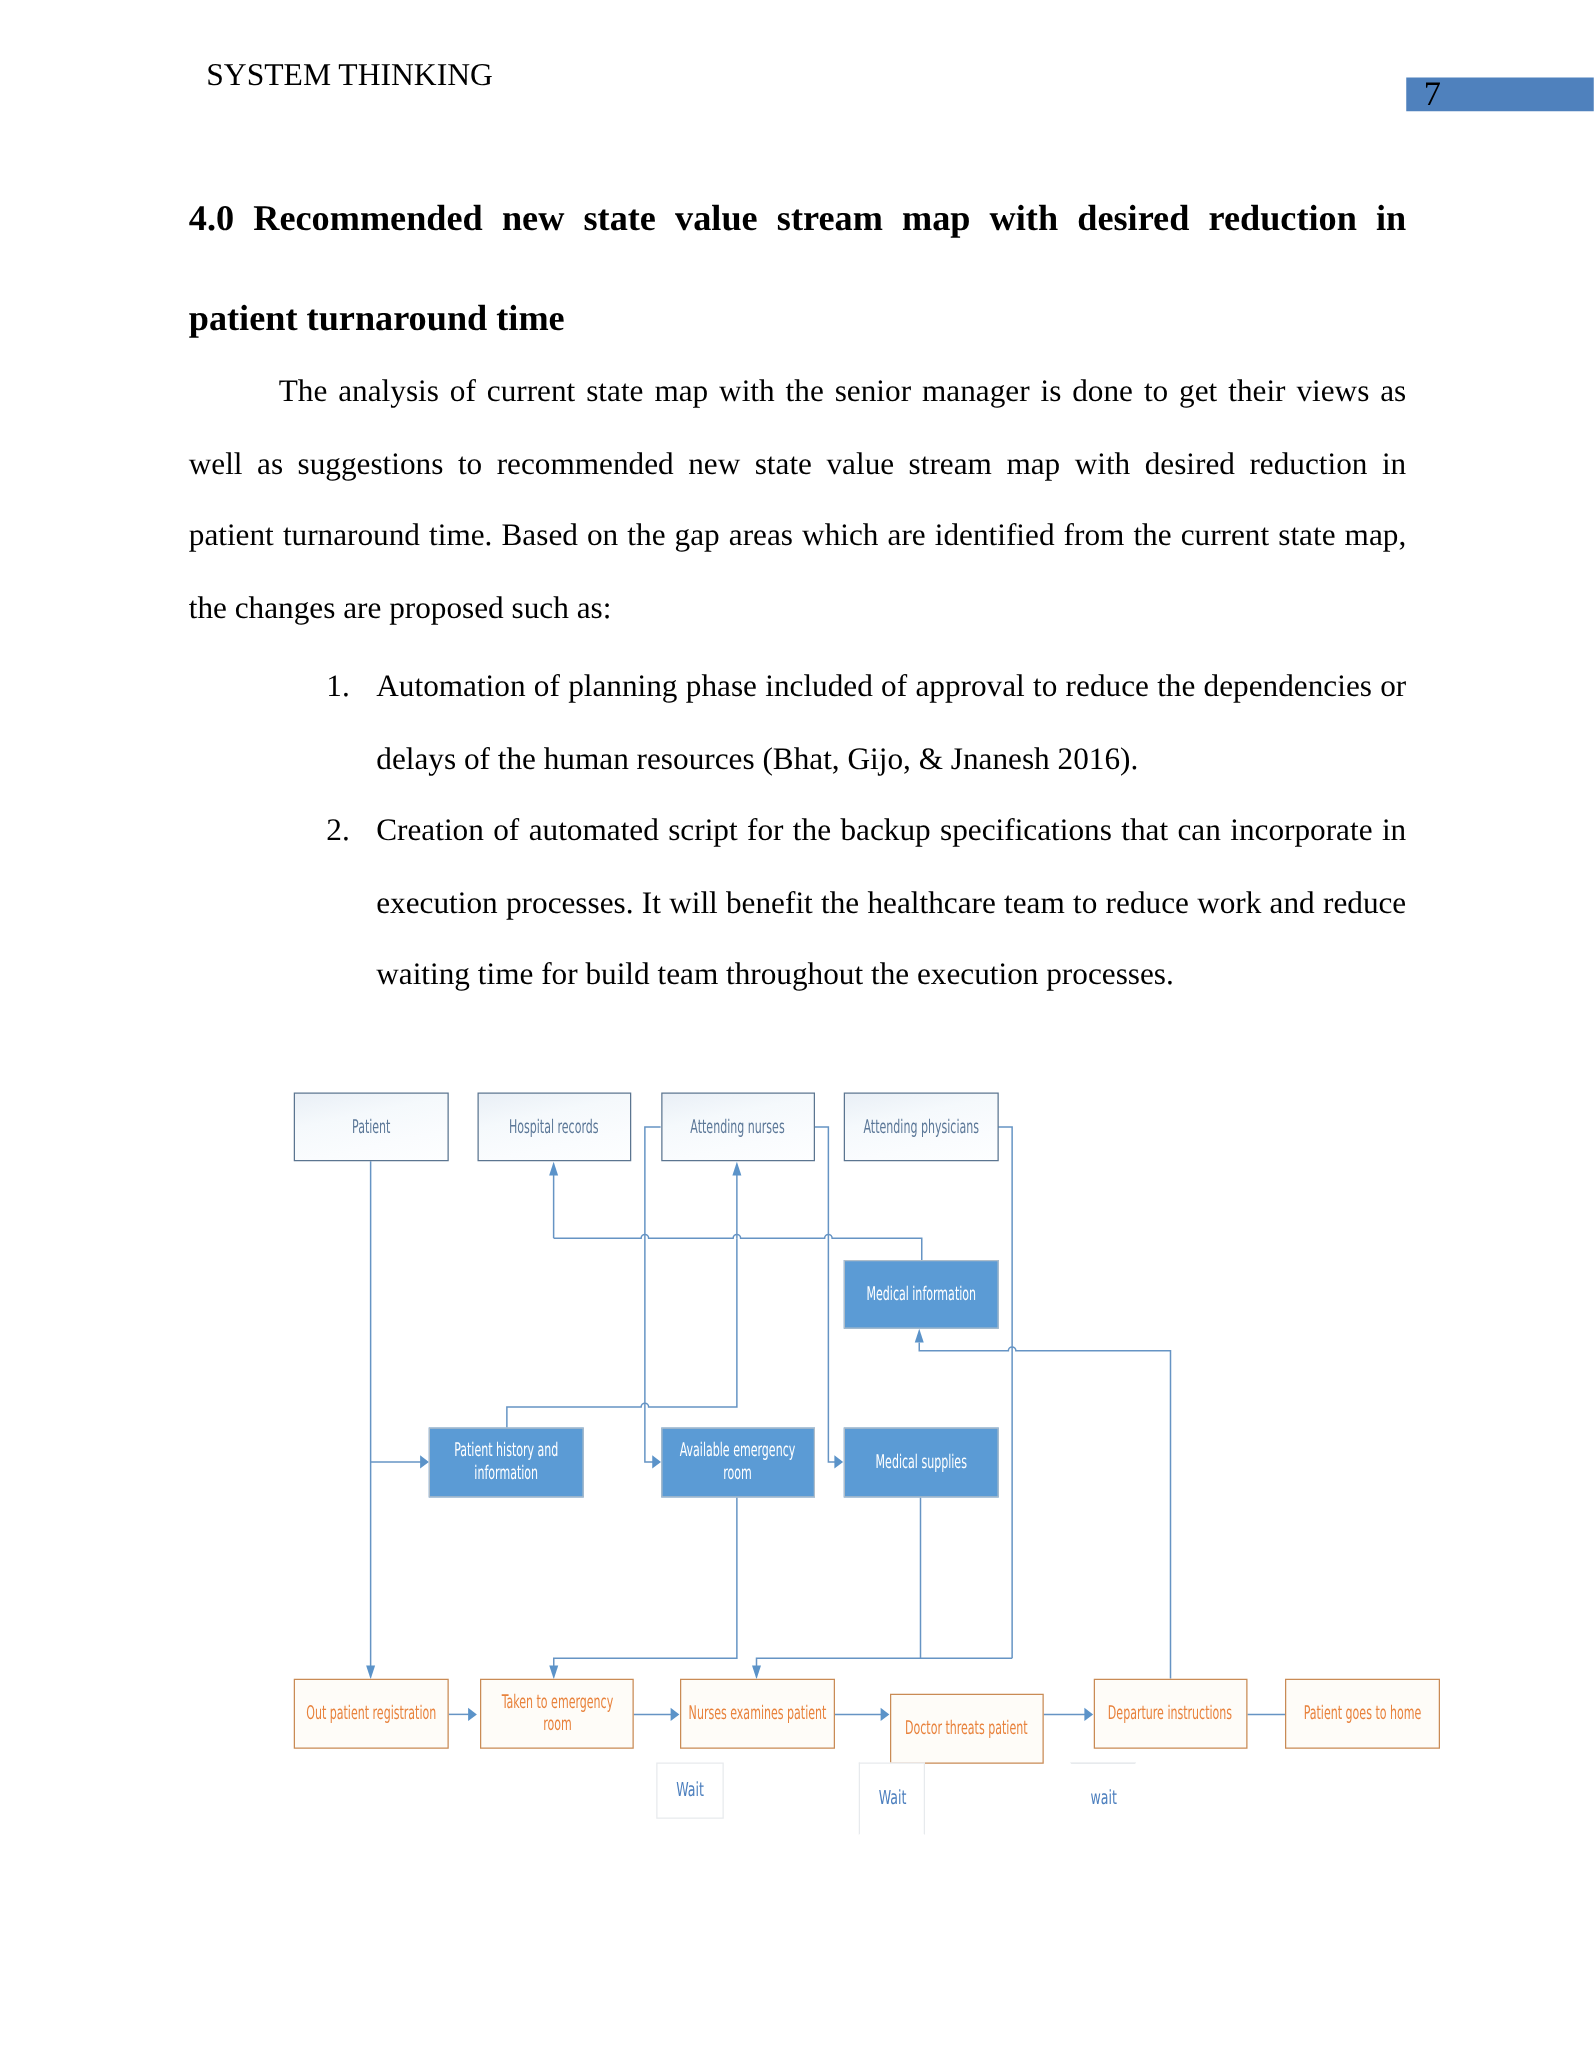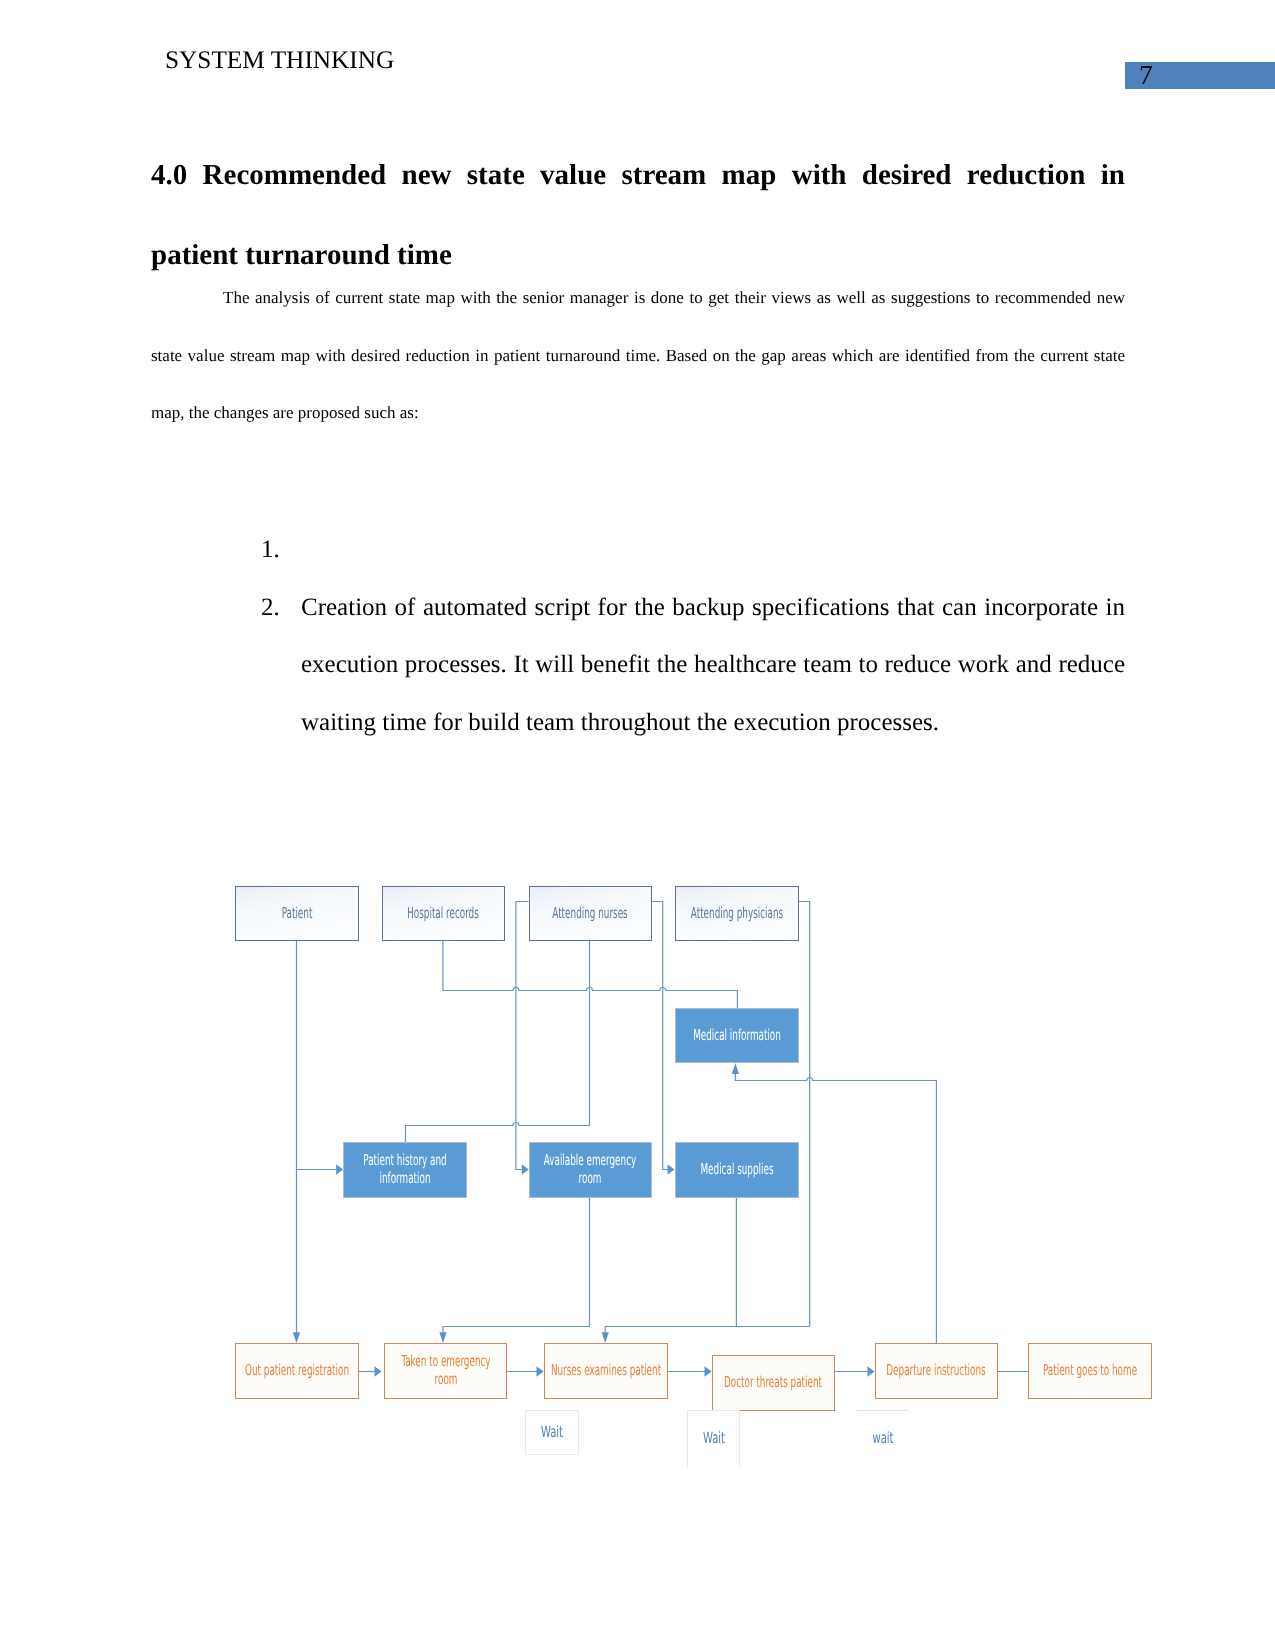--- a/index.html
+++ b/index.html
@@ -7,36 +7,36 @@
        font-family:"Liberation Serif", serif;color:#000000;
        -webkit-font-smoothing:antialiased;text-rendering:geometricPrecision;}
   .page{position:absolute;left:0;top:0;width:1275px;height:1650px;}
 
   #hdr-rule{position:absolute;left:1125px;top:62px;width:150px;height:27px;background:#4F81BD;}
   #hdr-title{position:absolute;left:165px;top:44.7px;font-size:25.3px;line-height:30px;white-space:nowrap;}
   #hdr-pageno{position:absolute;left:1139px;top:58.5px;font-size:27.5px;line-height:32px;}
 
   #h1{position:absolute;left:151px;top:134.5px;width:974px;font-size:29px;font-weight:bold;
       line-height:80px;text-align:justify;}
-  #p1{position:absolute;left:151px;top:269px;width:974px;font-size:17px;line-height:57.6px;
+  #p1{position:absolute;left:151px;top:285px;width:974px;font-size:25px;line-height:57.6px;
       text-align:justify;text-indent:72px;}
   #list{position:absolute;left:151px;top:521px;width:974px;font-size:25px;line-height:57.6px;}
   .li{display:flex;margin:0;}
   .num{width:40px;flex:0 0 40px;text-align:left;margin-left:110px;}
   .txt{flex:1;text-align:justify;}
 
   
   #diagram{position:absolute;left:0;top:0;width:1275px;height:1650px;
            font-family:"DejaVu Sans", sans-serif;font-stretch:condensed;}
   #connectors{position:absolute;left:0;top:0;}
   #diagram .rbox,#diagram .pbox,#diagram .sbox,#diagram .wbox{
      position:absolute;display:flex;align-items:center;justify-content:center;
      text-align:center;box-sizing:border-box;overflow:visible;}
   #diagram .rbox{background:linear-gradient(168deg,#E9EFF6 0%,#F5F9FC 35%,#FAFCFE 70%,#FDFEFF 100%);
-     border:1px solid #5B7590;color:#5C7898;margin-top:12px;}
+     border:1px solid #5B7590;color:#5C7898;}
   #diagram .pbox{background:#5B9BD5;border:1px solid #AFBDC9;color:#FFFFFF;}
   #diagram .sbox{background:#FEFCF8;border:1.1px solid #C98B55;color:#E8823C;}
   #diagram .wbox{background:#FFFFFF;border:1px solid #E7EAED;color:#4C7FBE;margin-left:20px;}
   #diagram .wbox-top{border-color:transparent;border-top-color:#DFE3E7;}
   #diagram .wbox-nobottom{border-bottom-color:transparent;}
   #diagram .rbox span,#diagram .pbox span,#diagram .sbox span,#diagram .wbox span{
      display:block;position:absolute;left:50%;top:50%;
      transform:translate(-50%,-50%) scaleX(0.655);
      font-size:15px;line-height:17.9px;}
   #diagram .rbox span{width:172px;}
@@ -53,20 +53,21 @@
   <div id="hdr-rule"></div>
   <div id="hdr-title">SYSTEM THINKING</div>
   <div id="hdr-pageno">7</div>
 
   <div id="h1">4.0 Recommended new state value stream map with desired reduction in patient turnaround time</div>
   <div id="p1">The analysis of current state map with the senior manager is done to get their views as well as suggestions to recommended new state value stream map with desired reduction in patient turnaround time. Based on the gap areas which are identified from the current state map, the changes are proposed such as:</div>
 
   <div id="list">
     <div class="li">
       <div class="num">1.</div>
+      <div class="txt">Automation of planning phase included of approval to reduce the dependencies or delays of the human resources (Bhat, Gijo, &amp; Jnanesh 2016).</div>
     </div>
     <div class="li">
       <div class="num">2.</div>
       <div class="txt">Creation of automated script for the backup specifications that can incorporate in execution processes. It will benefit the healthcare team to reduce work and reduce waiting time for build team throughout the execution processes.</div>
     </div>
   </div>
 
   <div id="diagram">
   <svg id="connectors" width="1275" height="1650" viewBox="0 0 1275 1650">
     <g fill="none" stroke="#6694C4" stroke-width="1.2">

